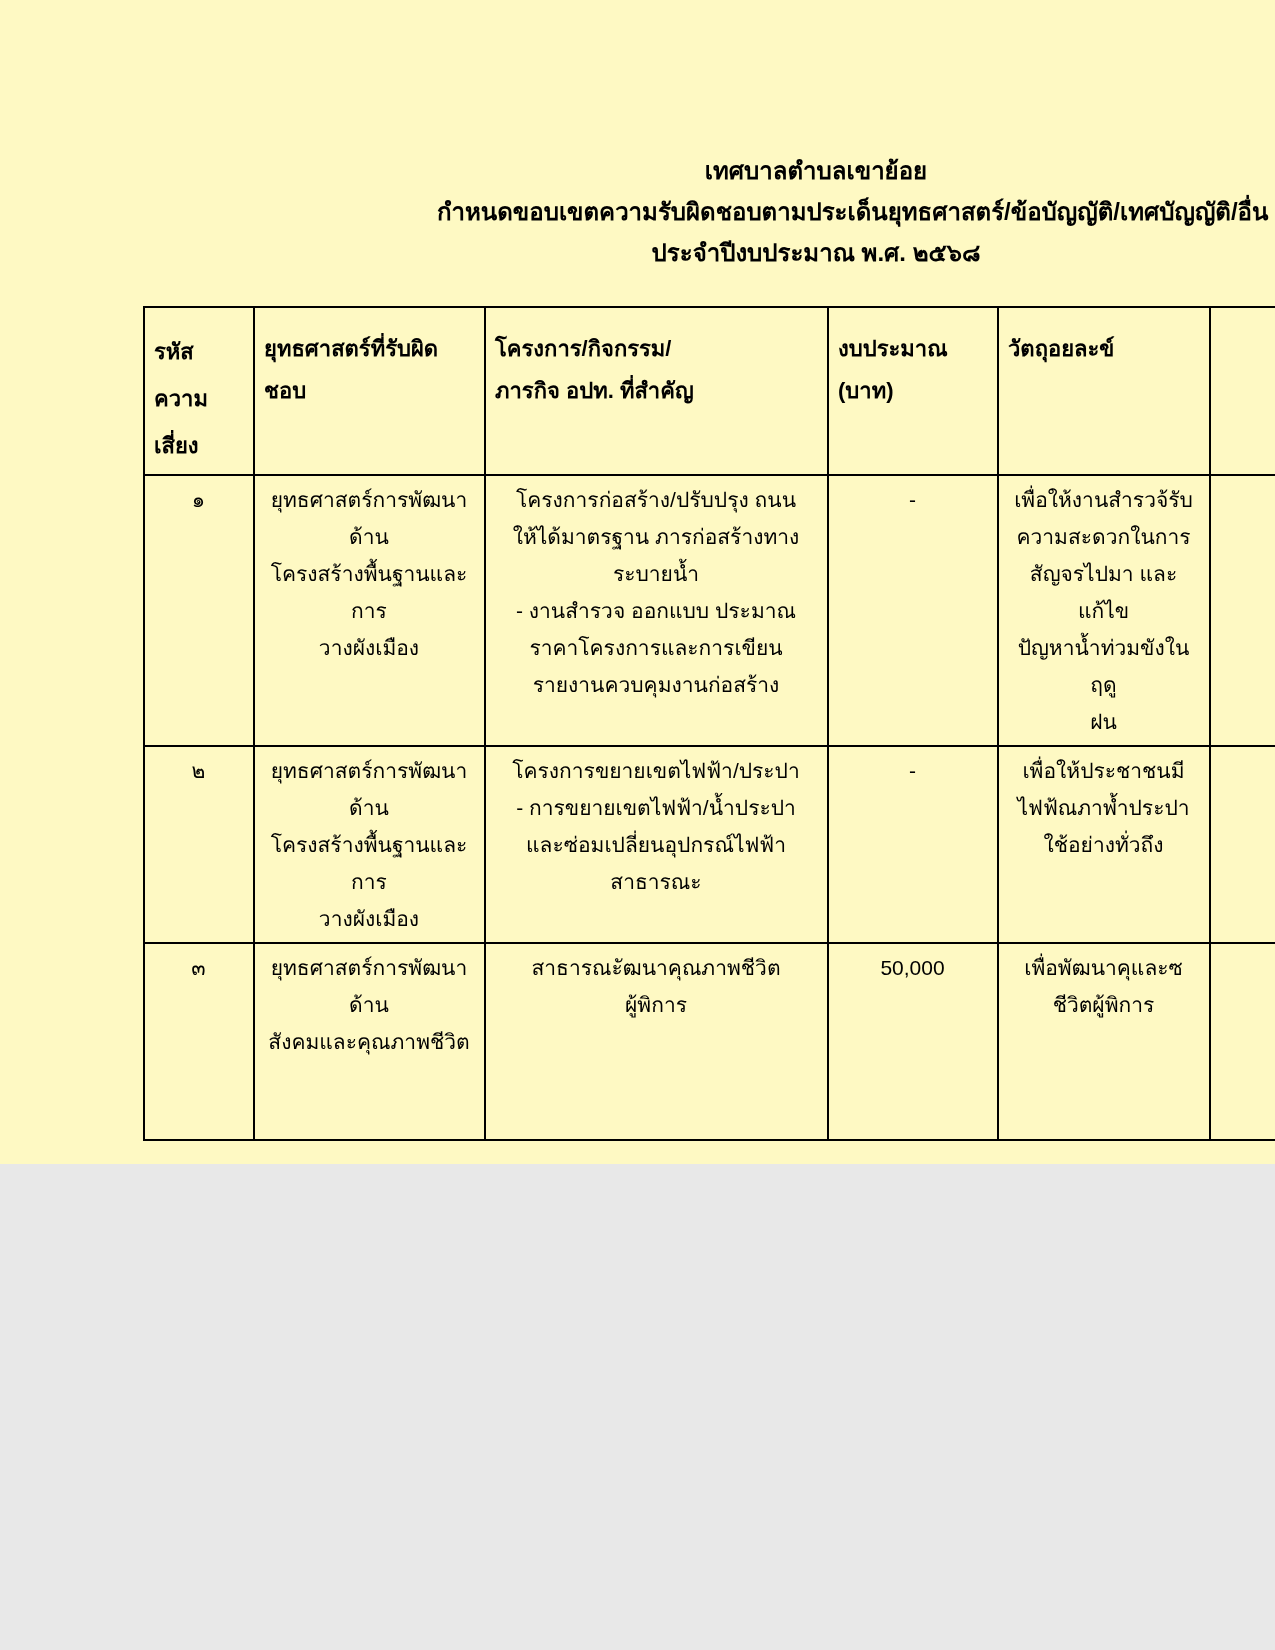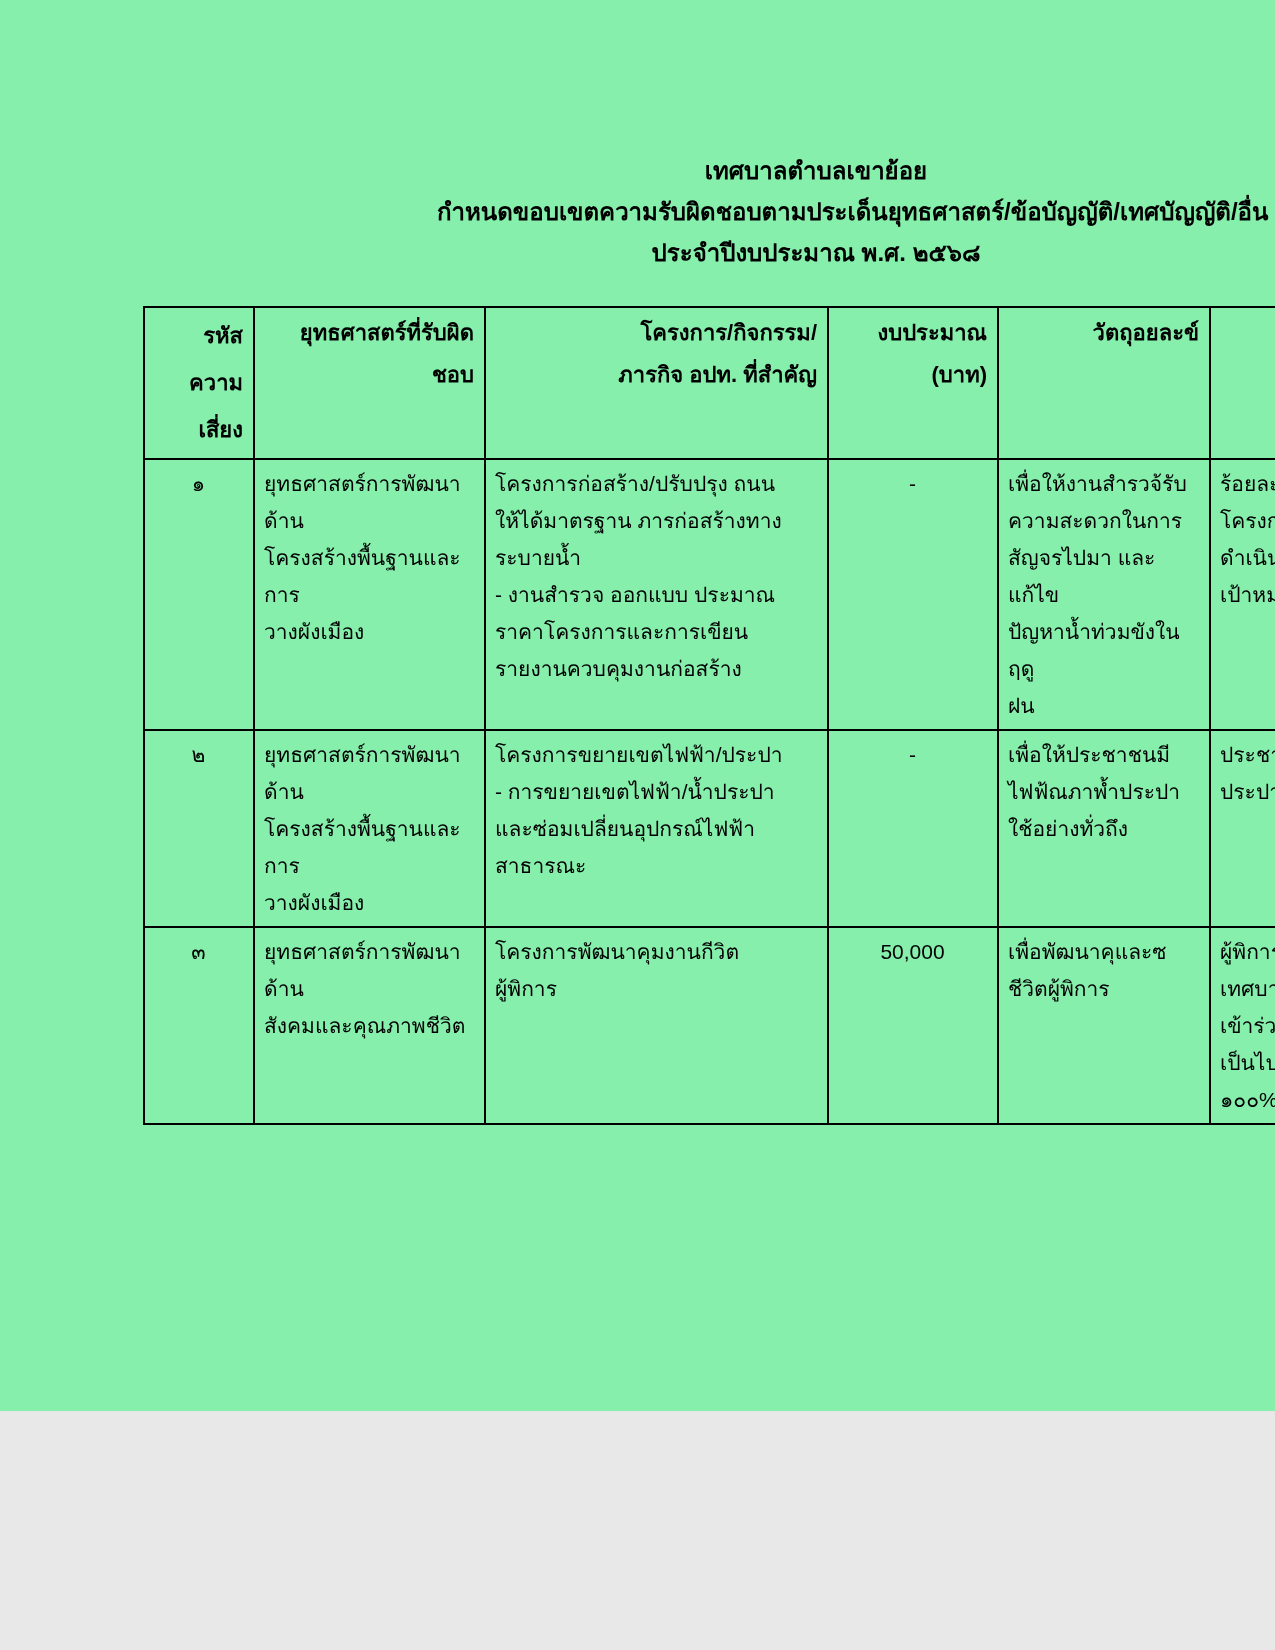--- a/index.html
+++ b/index.html
@@ -4,22 +4,22 @@
 <style>
   html, body { margin: 0; padding: 0; }
   body {
     background: #e8e8e8;
     font-family: "Liberation Sans", sans-serif;
     color: #000;
   }
   .page {
     position: relative;
     width: 1275px;
-    height: 1411px;
-    background: #86efac;
+    height: 1164px;
+    background: #fef9c3;
     overflow: hidden; 
   }
   
   .title-block {
     position: absolute;
     top: 150px;
     left: 0;
     width: 1632px;
     font-weight: bold;
     font-size: 24px;
@@ -64,27 +64,28 @@
   .risk-table col.c4 { width: 170px; }
   .risk-table col.c5 { width: 212px; }
   .risk-table col.c6 { width: 220px; }
   .risk-table th, .risk-table td {
     border: 2px solid #000;
     vertical-align: top;
     padding: 5px 10px 5px 9px;
     white-space: pre-line;
     overflow: hidden;
     font-weight: normal;
+    text-align: center;
   }
   .risk-table thead th {
     font-weight: bold;
     font-size: 22px;
-    text-align: right;
+    text-align: left;
     line-height: 42px;
-    padding-top: 4px;
+    padding-top: 20px;
     margin-top: 20px;
   }
   .risk-table thead th.hdr-code { line-height: 47px; }
   .risk-table tr.hdr-row    { height: 99px; }
   .risk-table tr.data-row-1 { height: 228px; }
   .risk-table tr.data-row-2 { height: 195px; }
   .risk-table tr.data-row-3 { height: 189px; }
   .risk-table td.cell-code   { text-align: center; }
   .risk-table td.cell-budget { text-align: center; }
 </style>
@@ -157,21 +158,21 @@
         <td>เพื่อให้ประชาชนมี
 ไฟฟ้ณภาพ้ำประปา
 ใช้อย่างทั่วถึง</td>
         <td>ประชาช
 ประปาใ</td>
       </tr>
       <tr class="data-row-3">
         <td class="cell-code">๓</td>
         <td>ยุทธศาสตร์การพัฒนาด้าน
 สังคมและคุณภาพชีวิต</td>
-        <td>โครงการพัฒนาคุมงานกีวิต
+        <td>สาธารณะัฒนาคุณภาพชีวิต
 ผู้พิการ</td>
         <td class="cell-budget">50,000</td>
         <td>เพื่อพัฒนาคุและซ
 ชีวิตผู้พิการ</td>
         <td>ผู้พิการ
 เทศบาล
 เข้าร่วม
 เป็นไป
 ๑๐๐%</td>
       </tr>

